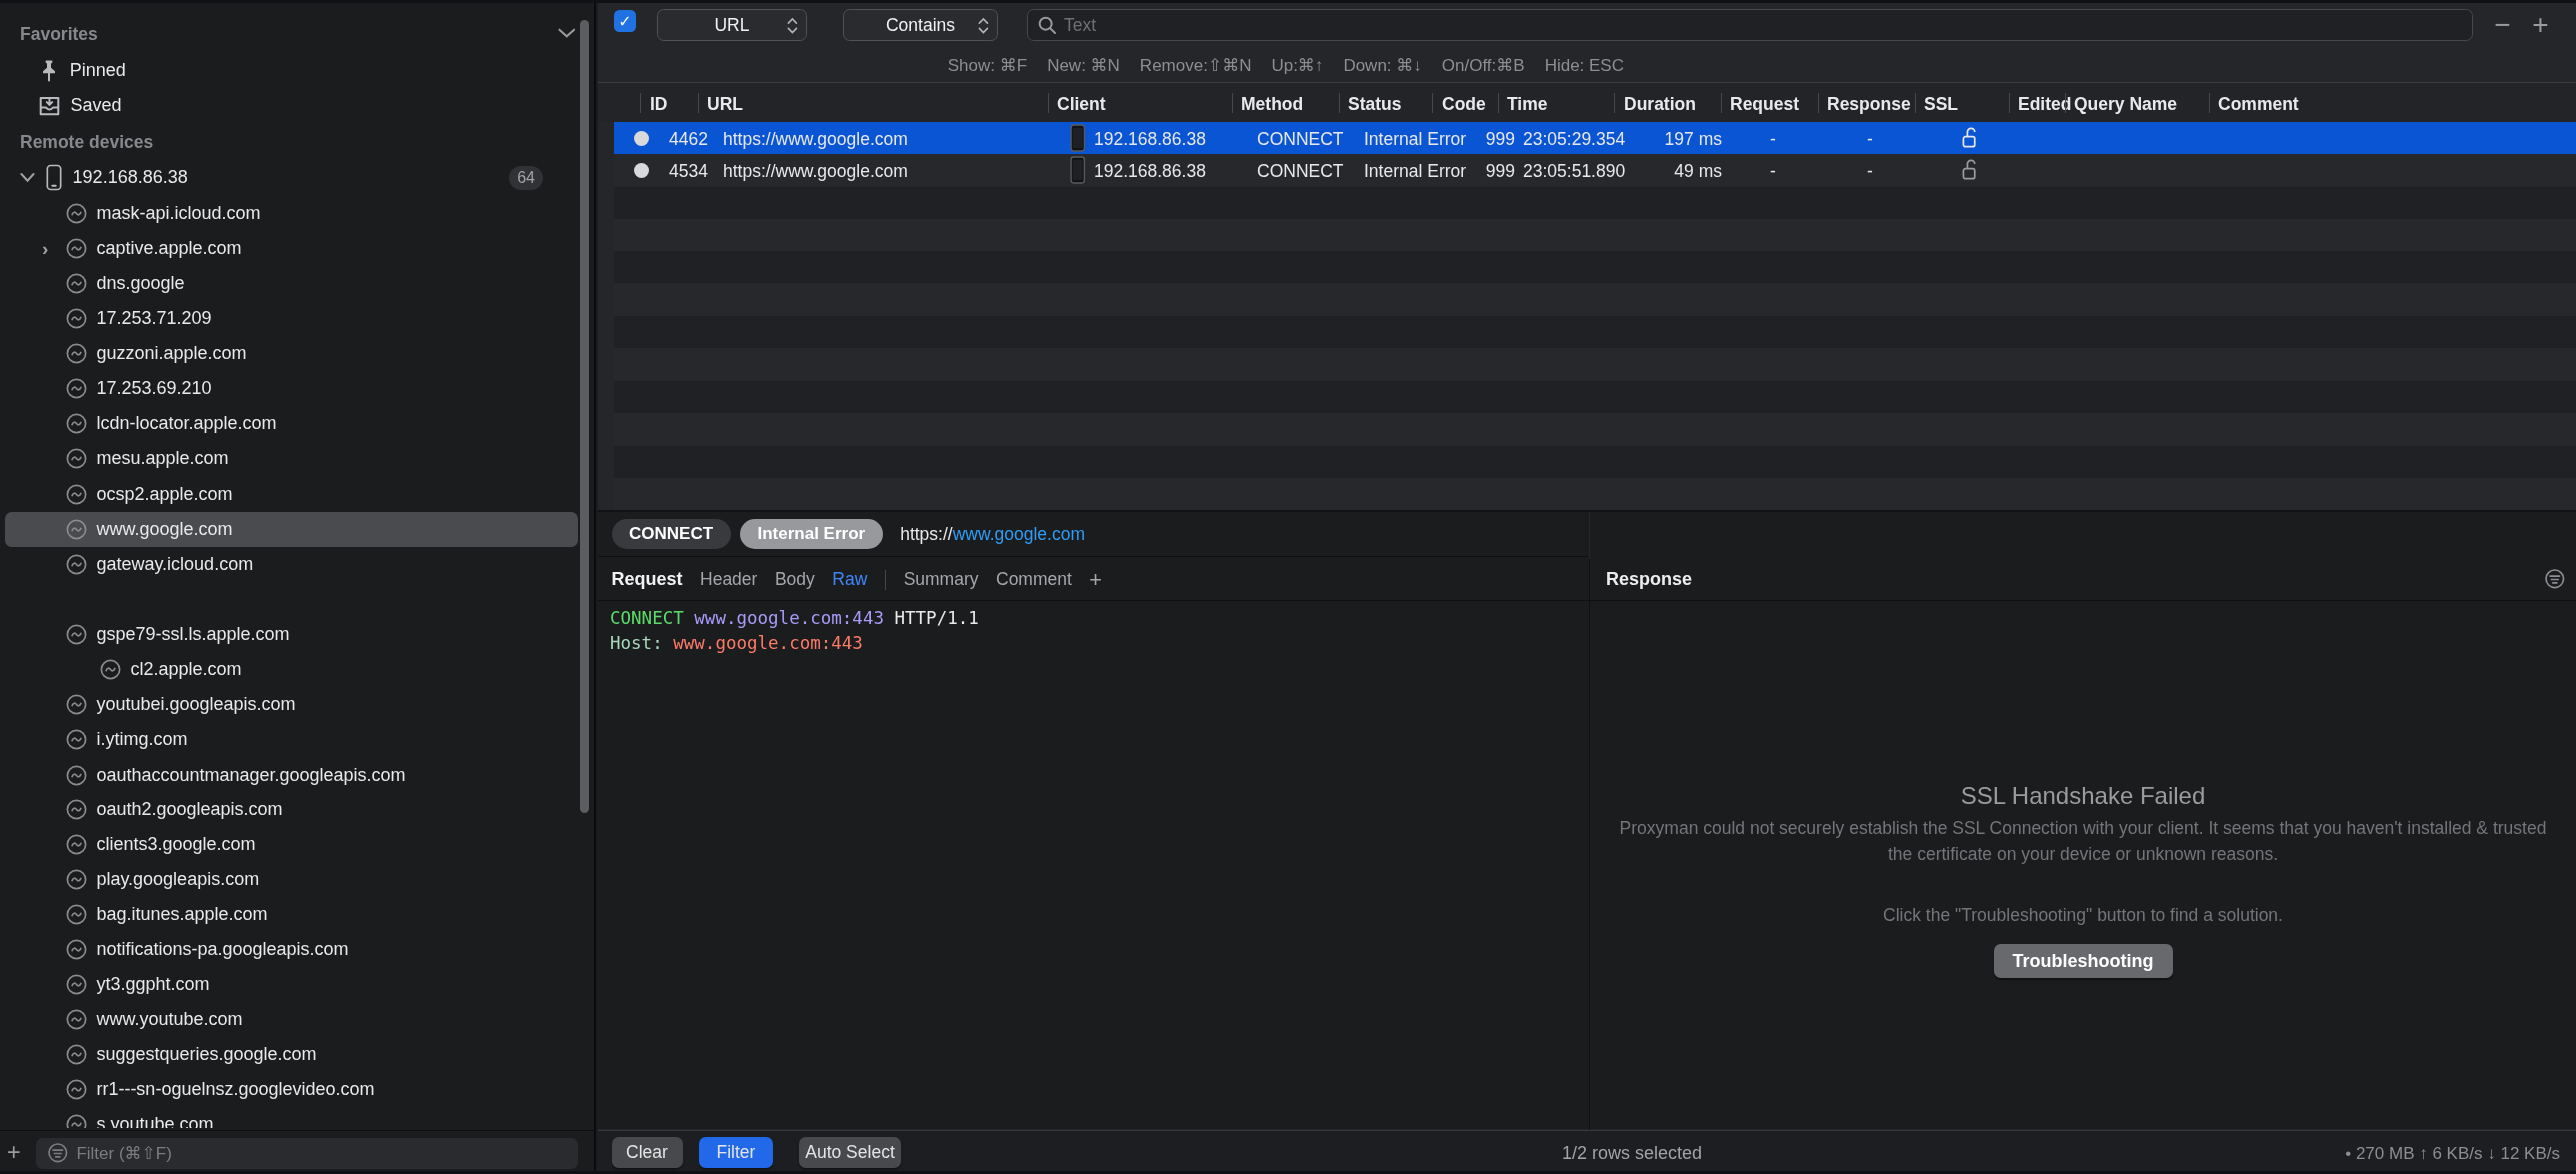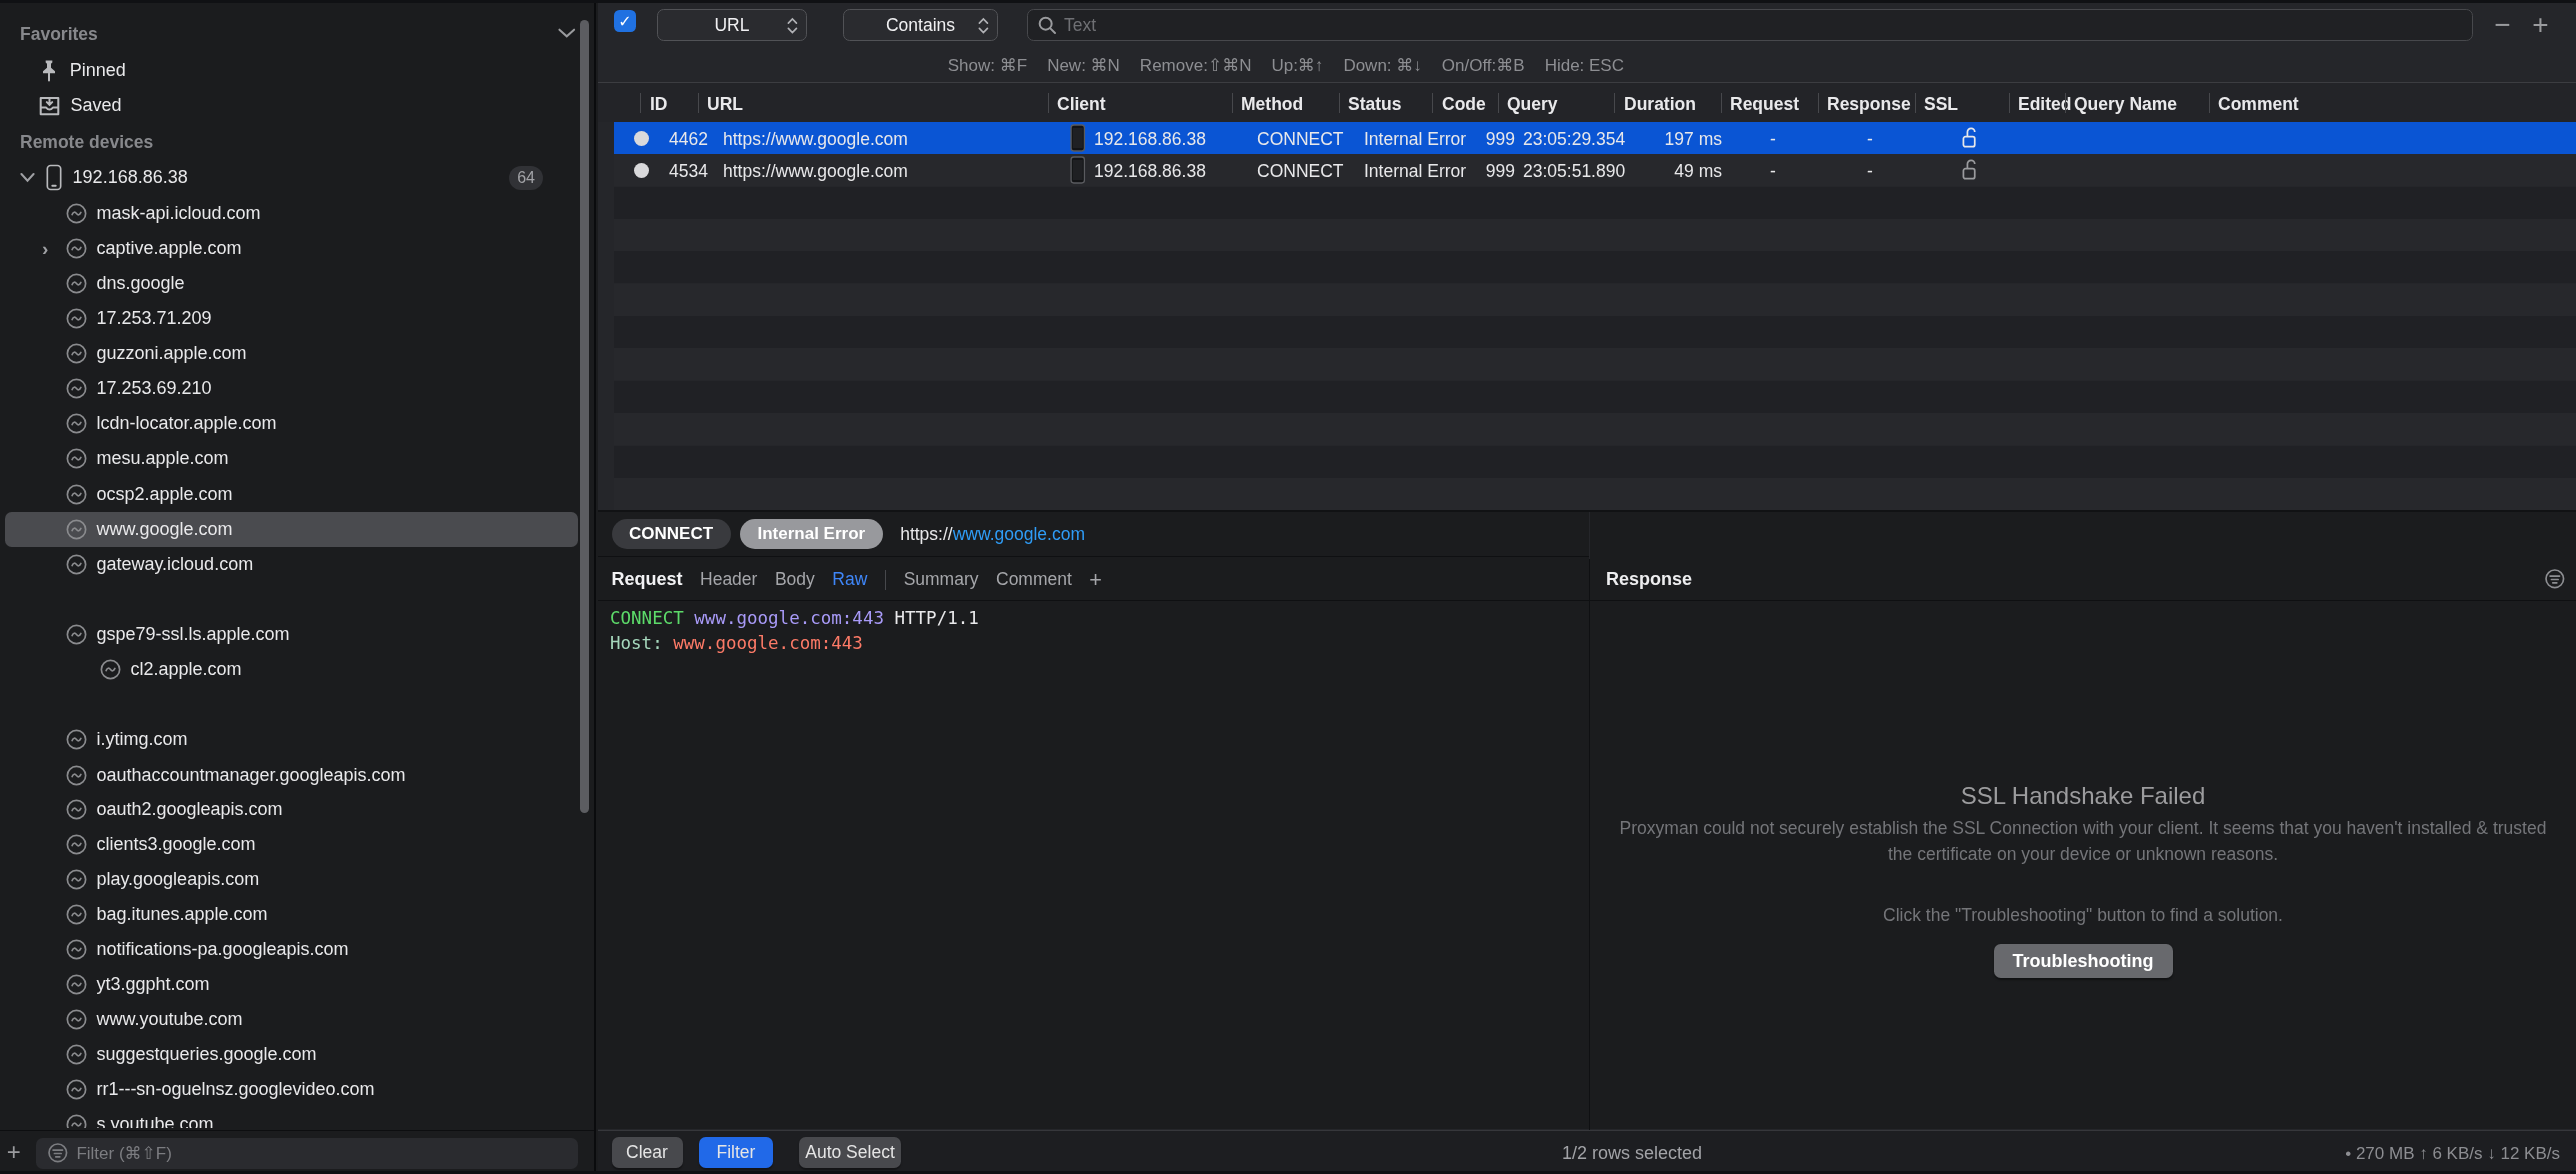--- a/index.html
+++ b/index.html
@@ -245,20 +245,29 @@
         </div>
         <div class="side-item" style="top: 652px; padding-left: 34px;">
           <span class="wave-ic" style="position:relative;">
             <svg width="21" height="21" viewBox="0 0 31 31">
   <circle cx="15.5" cy="15.5" r="13.5" fill="none" stroke="#8a8b8e" stroke-width="2.5"></circle>
   <path d="M9 17 q3 -6 6.5 -1.5 q3.5 4.5 6.5 -1.5" fill="none" stroke="#8a8b8e" stroke-width="2.5" stroke-linecap="round"></path>
             </svg>
           </span>
             <span class="txt" style="position:relative;">cl2.apple.com</span>
         </div>
+        <div class="side-item" style="top: 687px;">
+          <span class="wave-ic" style="position:relative;">
+            <svg width="21" height="21" viewBox="0 0 31 31">
+  <circle cx="15.5" cy="15.5" r="13.5" fill="none" stroke="#8a8b8e" stroke-width="2.5"></circle>
+  <path d="M9 17 q3 -6 6.5 -1.5 q3.5 4.5 6.5 -1.5" fill="none" stroke="#8a8b8e" stroke-width="2.5" stroke-linecap="round"></path>
+            </svg>
+          </span>
+            <span class="txt" style="position:relative;">youtubei.googleapis.com</span>
+        </div>
         <div class="side-item" style="top: 722px;">
           <span class="wave-ic" style="position:relative;">
             <svg width="21" height="21" viewBox="0 0 31 31">
   <circle cx="15.5" cy="15.5" r="13.5" fill="none" stroke="#8a8b8e" stroke-width="2.5"></circle>
   <path d="M9 17 q3 -6 6.5 -1.5 q3.5 4.5 6.5 -1.5" fill="none" stroke="#8a8b8e" stroke-width="2.5" stroke-linecap="round"></path>
             </svg>
           </span>
             <span class="txt" style="position:relative;">i.ytimg.com</span>
         </div>
         <div class="side-item" style="top: 758px;">
@@ -413,21 +422,21 @@
         <div class="hlabel" style="left: 109px;">URL</div>
         <div class="hsep" style="left: 450px;"></div>
         <div class="hlabel" style="left: 459px;">Client</div>
         <div class="hsep" style="left: 634px;"></div>
         <div class="hlabel" style="left: 643px;">Method</div>
         <div class="hsep" style="left: 741px;"></div>
         <div class="hlabel" style="left: 750px;">Status</div>
         <div class="hsep" style="left: 834px;"></div>
         <div class="hlabel" style="left: 844px;">Code</div>
         <div class="hsep" style="left: 900px;"></div>
-        <div class="hlabel" style="left: 909px;">Query</div>
+        <div class="hlabel" style="left: 909px;">Time</div>
         <div class="hsep" style="left: 1016px;"></div>
         <div class="hlabel" style="left: 1026px;">Duration</div>
         <div class="hsep" style="left: 1123px;"></div>
         <div class="hlabel" style="left: 1132px;">Request</div>
         <div class="hsep" style="left: 1220px;"></div>
         <div class="hlabel" style="left: 1229px;">Response</div>
         <div class="hsep" style="left: 1317px;"></div>
         <div class="hlabel" style="left: 1326px;">SSL</div>
         <div class="hsep" style="left: 1411px;"></div>
         <div class="hlabel" style="left: 1420px;">Edited</div>

